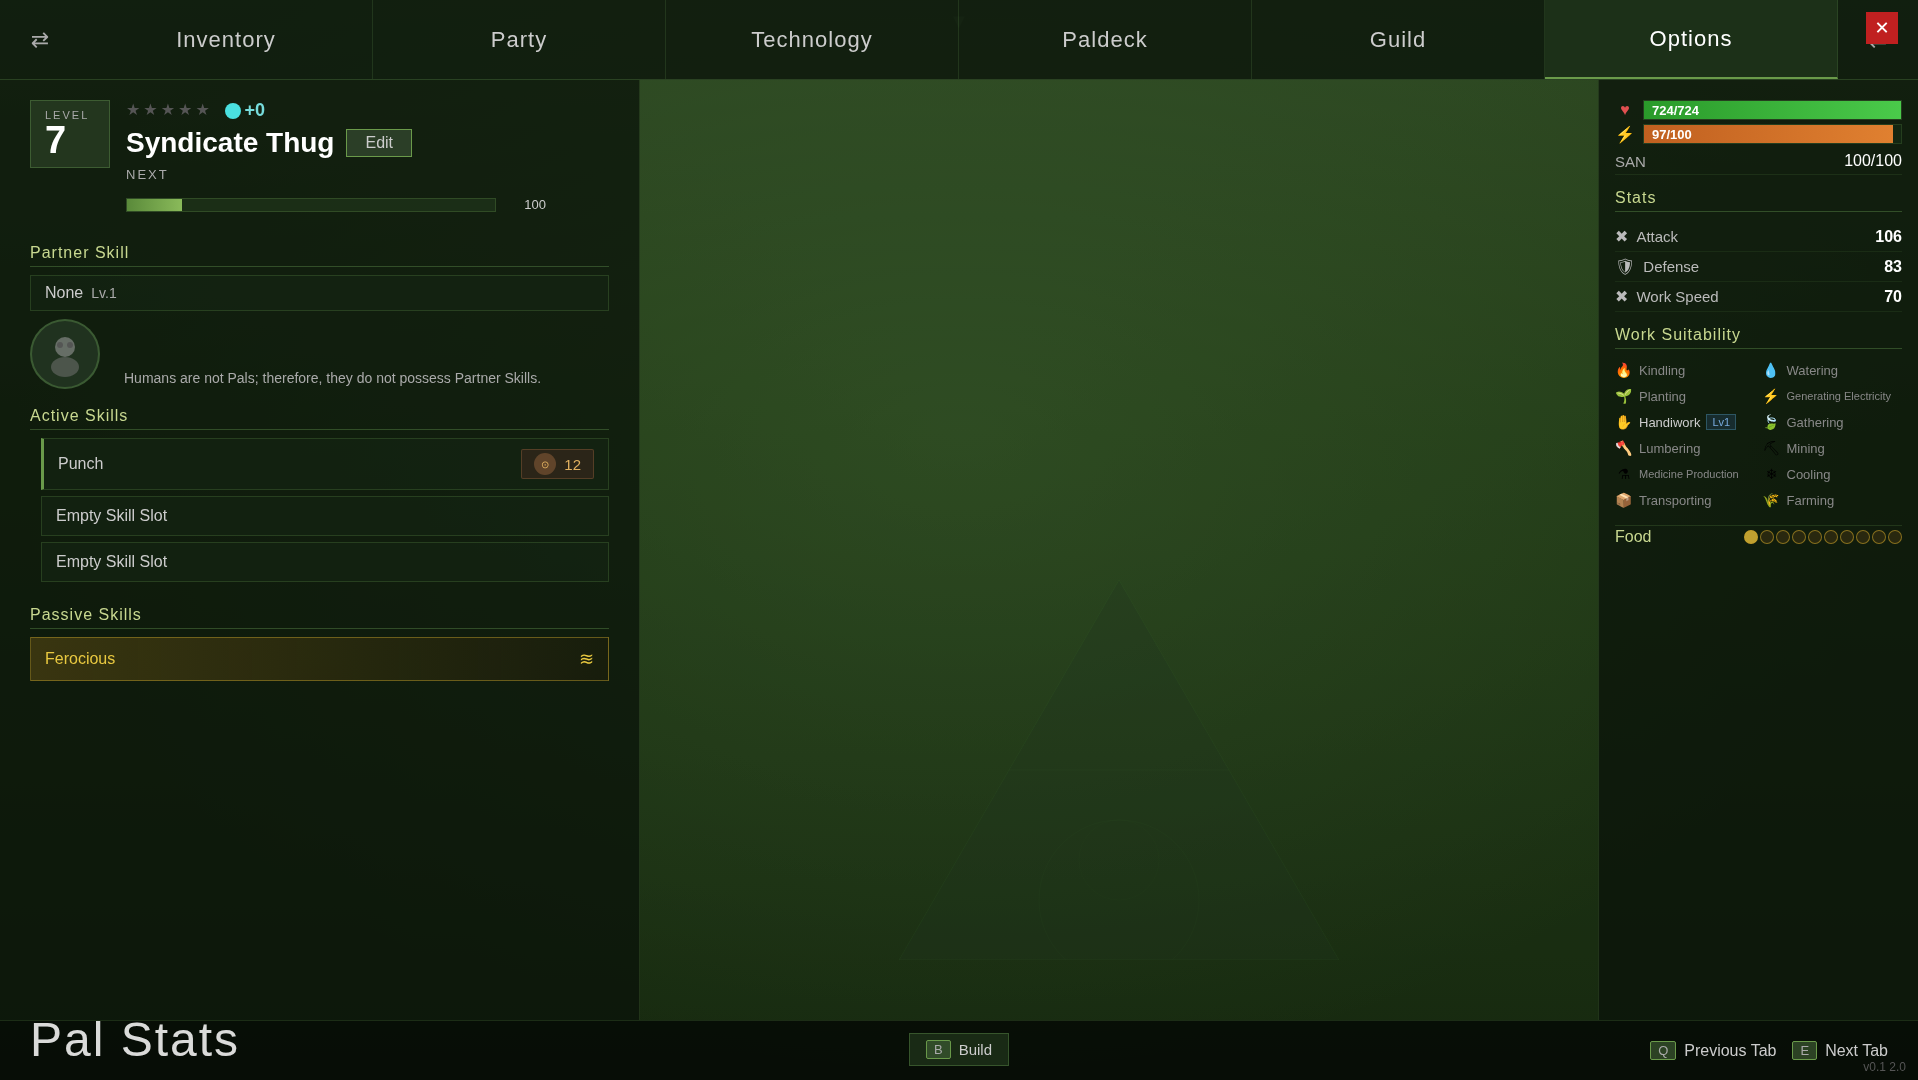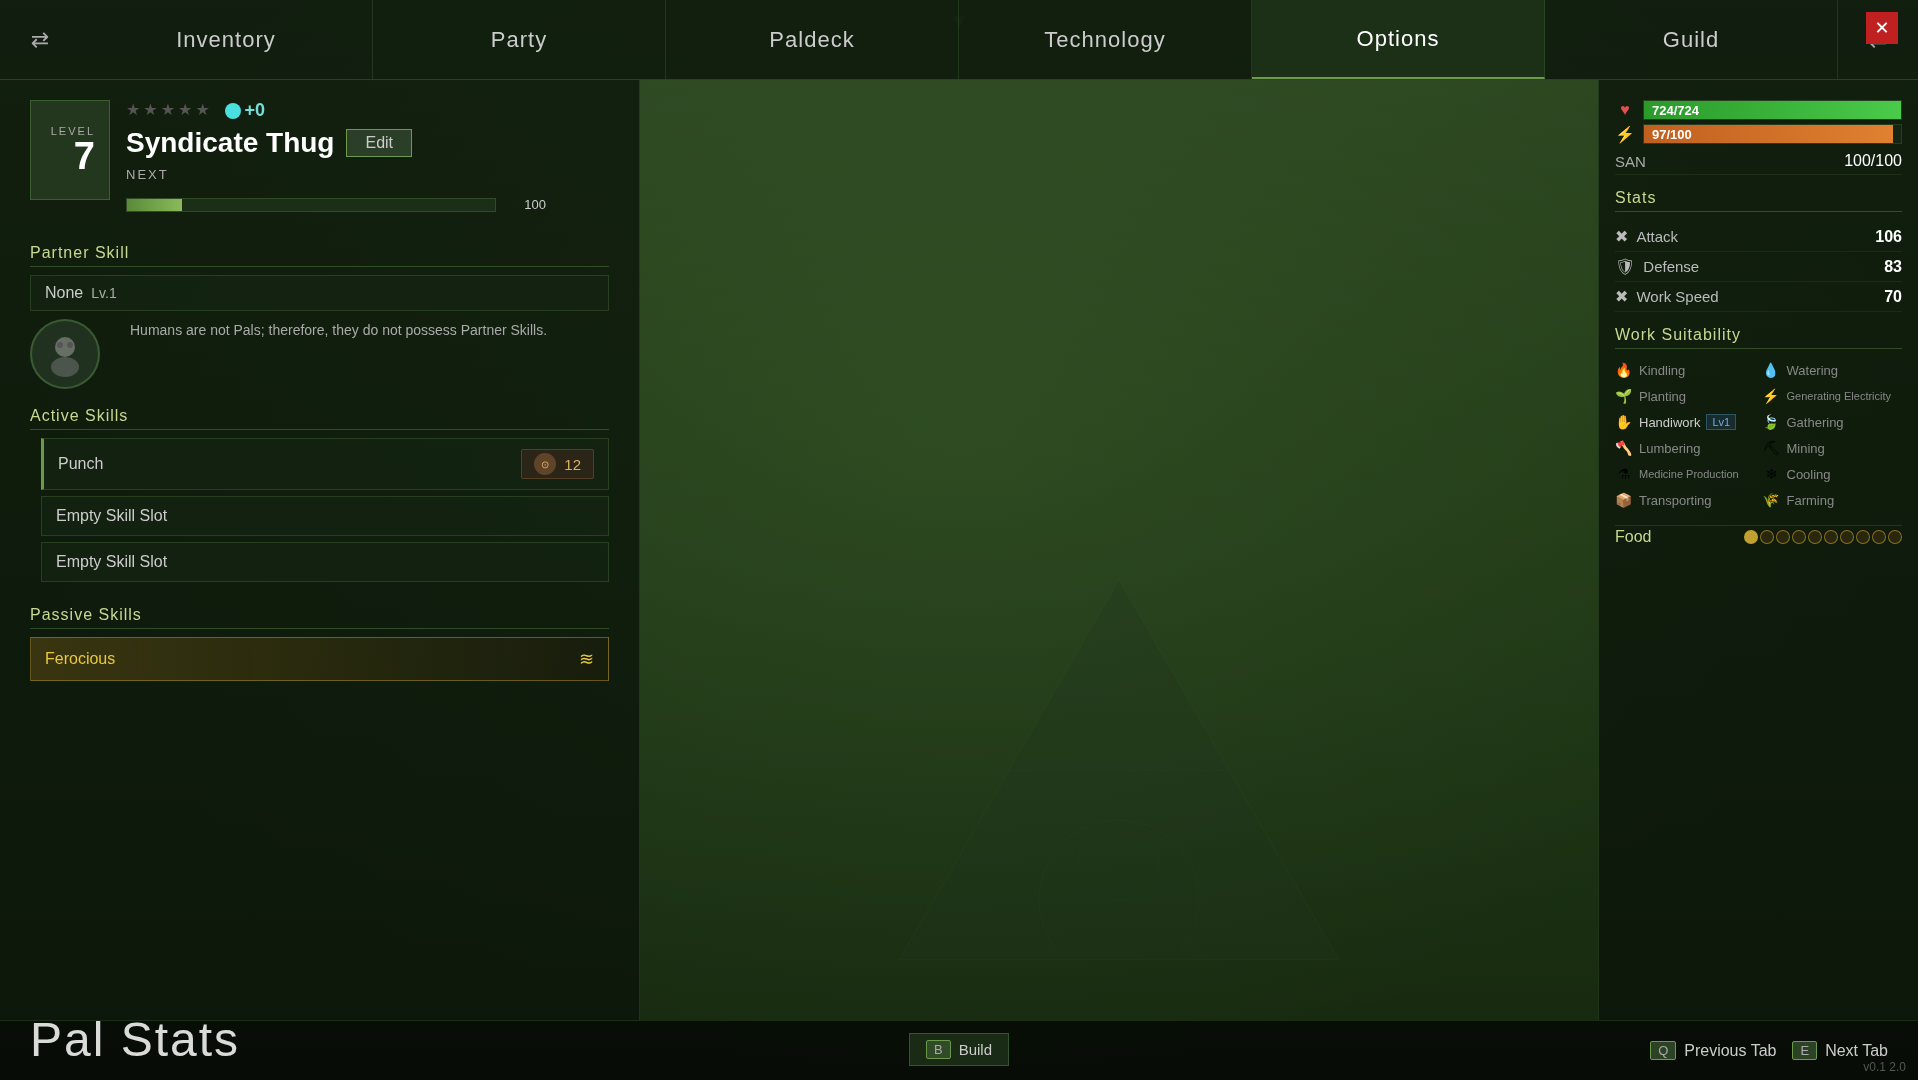--- a/index.html
+++ b/index.html
@@ -131,22 +131,22 @@
     .stat-badge .dot {
       width: 16px; height: 16px;
       border-radius: 50%;
       background: #4ae0e0;
       display: inline-block;
     }
 
     .level-box {
       background: rgba(40,60,35,0.8);
       border: 1px solid rgba(100,150,80,0.4);
-      padding: 24px 14px;
-      text-align: right;
+      padding: 8px 14px;
+      text-align: left;
       min-width: 80px;
     }
     .level-label {
       font-size: 11px;
       color: #aaa;
       letter-spacing: 2px;
     }
     .level-num {
       font-size: 38px;
       color: #fff;
@@ -223,22 +223,22 @@
       align-items: center;
       gap: 8px;
     }
     .skill-level {
       color: #aaa;
       font-size: 14px;
     }
 
     .partner-skill-desc {
       display: flex;
-      gap: 30px;
-      align-items: flex-start;
+      gap: 24px;
+      align-items: flex-end;
       margin-top: 8px;
     }
     .pal-portrait {
       width: 70px; height: 70px;
       border-radius: 50%;
       background: rgba(40,60,40,0.7);
       border: 2px solid rgba(100,150,80,0.4);
       display: flex;
       align-items: center;
       justify-content: center;
@@ -606,30 +606,30 @@
   <nav class="top-nav">
     <div class="nav-arrow">⇄</div>
     <div class="nav-tabs">
       <div class="nav-tab">
         <span>Inventory</span>
       </div>
       <div class="nav-tab">
         <span>Party</span>
       </div>
       <div class="nav-tab">
+        <span>Technology</span>
+      </div>
+      <div class="nav-tab">
         <span>Paldeck</span>
       </div>
       <div class="nav-tab">
-        <span>Technology</span>
+        <span>Guild</span>
       </div>
       <div class="nav-tab active">
         <span>Options</span>
-      </div>
-      <div class="nav-tab">
-        <span>Guild</span>
       </div>
     </div>
     <div class="nav-arrow">⇄</div>
   </nav>
 
   <div class="main-content">
 
     <div class="left-panel">
 
       <div class="char-header">

